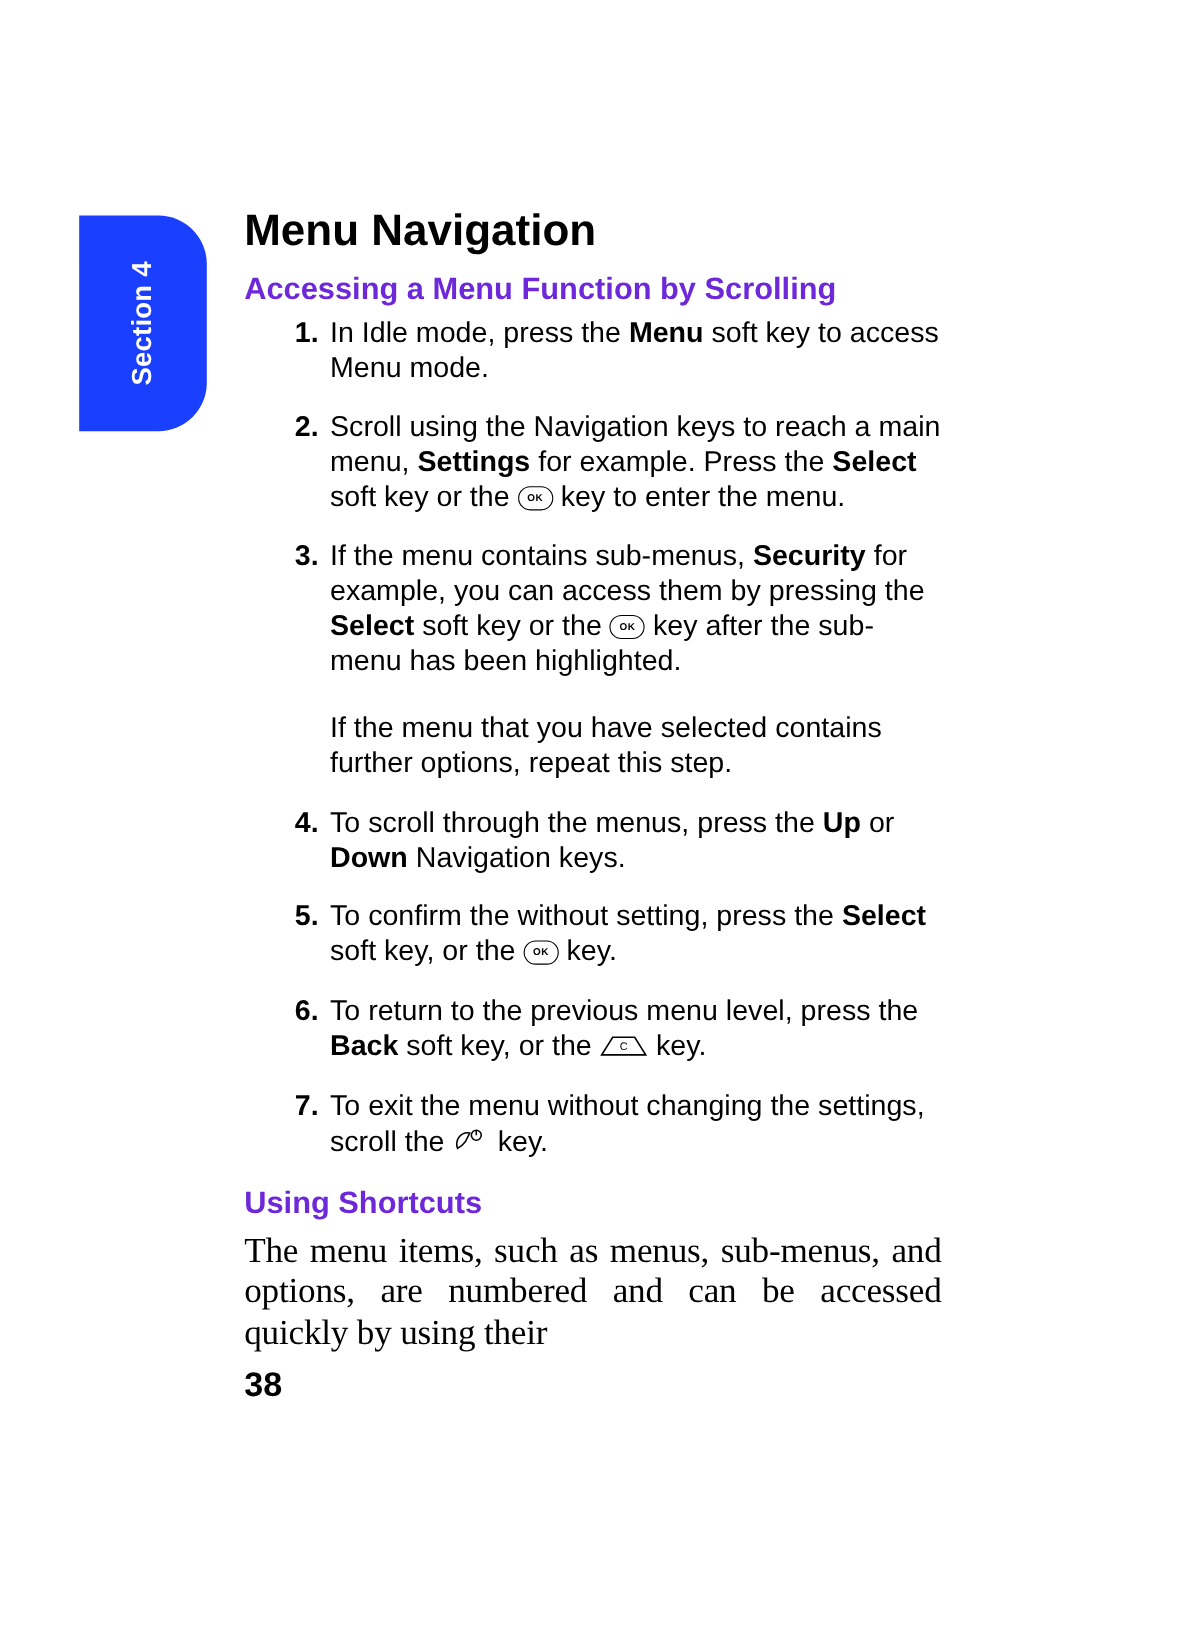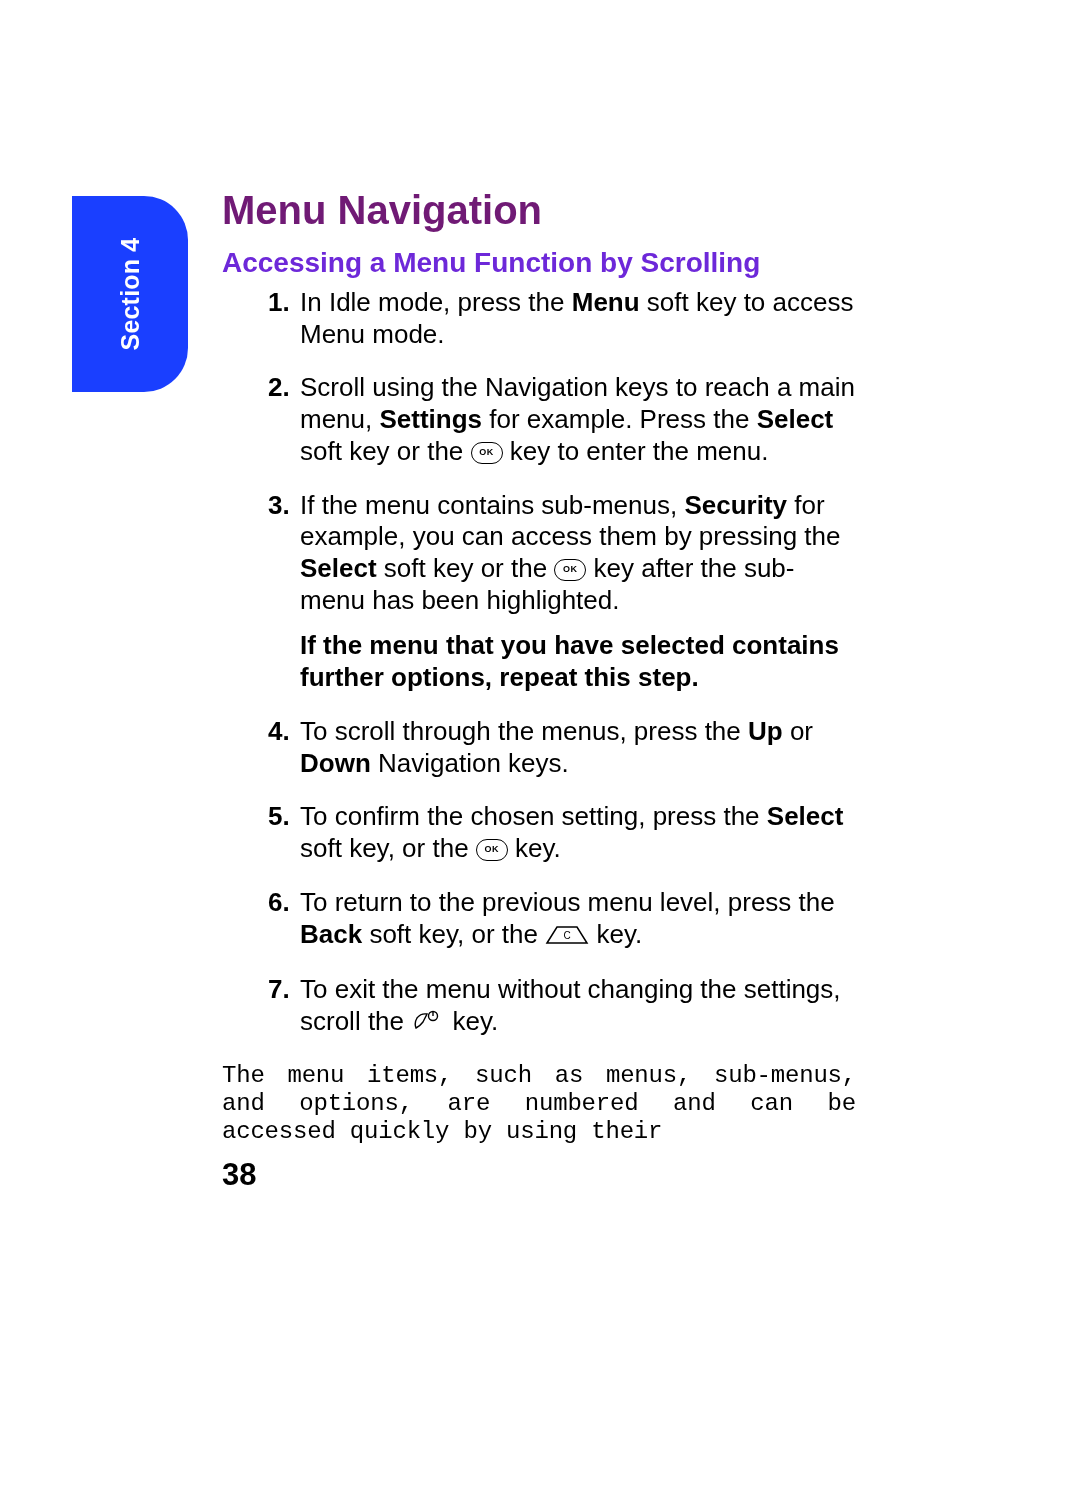--- a/index.html
+++ b/index.html
@@ -41,21 +41,21 @@
   }
   
   .content {
     position: absolute;
     left: 222px;
     top: 188px;
     width: 634px;
   }
   h1.main-title {
     margin: 0 0 14px 0;
-    color: #701a75;
+    color: #000000;
     font-weight: bold;
     font-size: 40px;
     font-family: Arial, Helvetica, sans-serif;
   }
   .intro {
     font-family: "Book Antiqua", Palatino, "Palatino Linotype", Georgia, serif;
     font-size: 28px;
     line-height: 1.2;
     margin: 0 0 18px 0;
     text-align: justify;
@@ -84,22 +84,21 @@
   ol.steps > li::before {
     counter-increment: step;
     content: counter(step) ".";
     position: absolute;
     left: 46px;
     top: 0;
     font-weight: bold;
   }
   ol.steps > li .followup {
     display: block;
-    margin-top: 14px;
-    font-weight: bold;
+    margin-top: 30px;
   }
   .b { font-weight: bold; text-align: right; }
   
   .ok-key {
     display: inline-block;
     vertical-align: -4px;
     width: 32px;
     height: 22px;
     border: 1.5px solid #000;
     border-radius: 11px / 11px;
@@ -117,22 +116,22 @@
     font-size: 9px;
     letter-spacing: 0.5px;
     font-weight: bold;
   }
   .icon-baseline {
     display:inline-block;
     vertical-align: -2px;
   }
   
   .shortcuts-para {
-    font-family: Liberation Mono, monospace;
-    font-size: 24px;
+    font-family: Liberation Serif, serif;
+    font-size: 32px;
     line-height: 1.18;
     margin: 0;
     text-align: justify;
     letter-spacing: -0.2px;
   }
   .page-number {
     font-family: Arial, Helvetica, sans-serif;
     font-weight: bold;
     font-size: 31px;
     margin-top: 10px;
@@ -161,35 +160,36 @@
         <span>Scroll using the Navigation keys to reach a main menu, </span><span class="b">Settings</span><span> for example. Press the </span><span class="b">Select</span><span> soft key or the </span><span class="ok-key"></span><span> key to enter the menu.</span>
       </li>
       <li>
         <span>If the menu contains sub-menus, </span><span class="b">Security</span><span> for example, you can access them by pressing the </span><span class="b">Select</span><span> soft key or the </span><span class="ok-key"></span><span> key after the sub-menu has been highlighted.</span>
         <span class="followup">If the menu that you have selected contains further options, repeat this step.</span>
       </li>
       <li>
         <span>To scroll through the menus, press the </span><span class="b">Up</span><span> or </span><span class="b">Down</span><span> Navigation keys.</span>
       </li>
       <li>
-        <span>To confirm the chosen setting, press the </span><span class="b">Select</span><span> soft key, or the </span><span class="ok-key"></span><span> key.</span>
+        <span>To confirm the without setting, press the </span><span class="b">Select</span><span> soft key, or the </span><span class="ok-key"></span><span> key.</span>
       </li>
       <li>
         <span>To return to the previous menu level, press the </span><span class="b">Back</span><span> soft key, or the </span><span class="icon-baseline"><svg width="44" height="20" viewBox="0 0 44 20">
               <path d="M2 18 L12 2 L32 2 L42 18 Z" fill="none" stroke="#000" stroke-width="1.5"></path>
               <text x="22" y="14" font-family="Arial" font-size="10" text-anchor="middle">C</text>
             </svg></span><span> key.</span>
       </li>
       <li>
         <span>To exit the menu without changing the settings, scroll the </span><span class="icon-baseline"><svg width="34" height="22" viewBox="0 0 34 22">
               <path d="M5 18 Q3 13 6 8 Q10 3 16 4 Q14 8 12 12 Q9 16 5 18 Z" fill="none" stroke="#000" stroke-width="1.4"></path>
               <circle cx="22" cy="6" r="4.5" fill="none" stroke="#000" stroke-width="1.4"></circle>
               <line x1="22" y1="1.5" x2="22" y2="6" stroke="#000" stroke-width="1.4"></line>
             </svg></span><span> key.</span>
       </li>
     </ol>
 
+    <h2 class="sub">Using Shortcuts</h2>
     <p class="shortcuts-para">The menu items, such as menus, sub-menus, and options, are numbered and can be accessed quickly by using their</p>
 
     <div class="page-number">38</div>
   </div>
 
 </div>
 
 </body></html>

